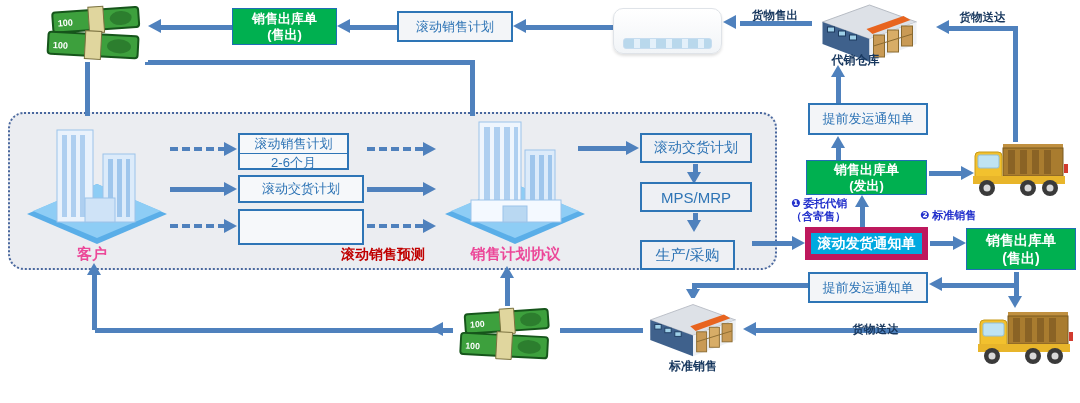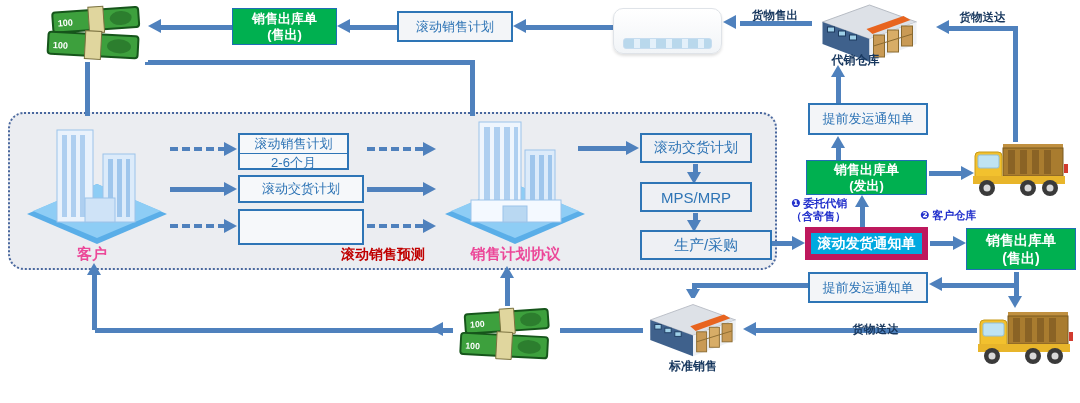--- a/index.html
+++ b/index.html
@@ -306,29 +306,29 @@
 </div>
 <div class="abs cellbox" style="left:238px;top:209px;width:126px;height:36px;">
 </div>
 
 <div class="abs wbox" style="left:640px;top:133px;width:112px;height:30px;background:#eef0f4;font-size:14px;">
   <span>滚动交货计划</span>
 </div>
 <div class="abs wbox" style="left:640px;top:182px;width:112px;height:30px;background:#eef0f4;font-size:15px;">
   <span>MPS/MRP</span>
 </div>
-<div class="abs wbox" style="left:640px;top:230px;width:132px;height:30px;background:#eef0f4;font-size:15px;">
+<div class="abs wbox" style="left:640px;top:240px;width:95px;height:30px;background:#eef0f4;font-size:15px;">
   <span>生产/采购</span>
 </div>
 
 <div class="abs blabel" style="left:47px;top:245px;width:90px;">客户</div>
 <div class="abs blabel" style="left:443px;top:245px;width:145px;">销售计划协议</div>
 <div class="abs red" style="left:341px;top:246px;">滚动销售预测</div>
 <div class="abs dlabel" style="left:808px;top:52px;width:95px;">代销仓库</div>
 <div class="abs dlabel" style="left:645px;top:358px;width:96px;">标准销售</div>
 <div class="abs dlabel" style="left:735px;top:8px;width:80px;font-size:11.5px;">货物售出</div>
 <div class="abs dlabel" style="left:945px;top:10px;width:75px;font-size:11.5px;">货物送达</div>
 <div class="abs dlabel" style="left:838px;top:322px;width:75px;font-size:11.5px;">货物送达</div>
 <div class="abs note" style="left:791px;top:197px;">
   <div>❶ 委托代销</div>
   <div>（含寄售）</div>
 </div>
-<div class="abs note" style="left:920px;top:209px;">❷ 客户仓库</div>
+<div class="abs note" style="left:920px;top:209px;">❷ 标准销售</div>
 
 </body></html>

